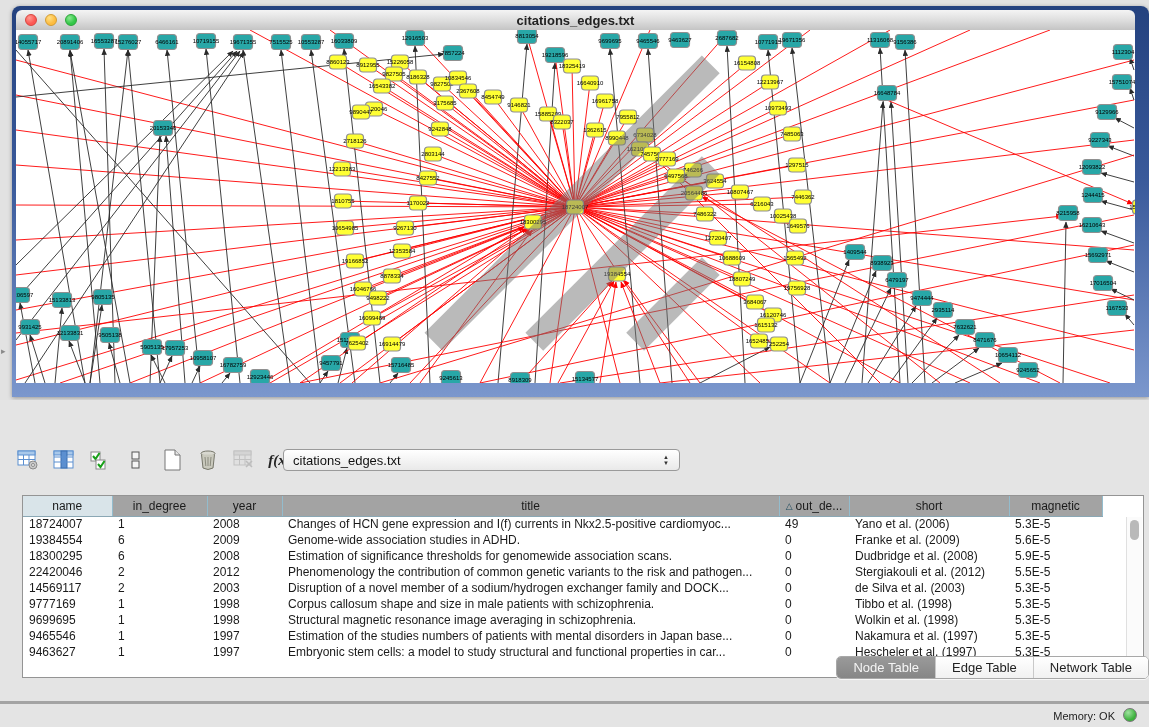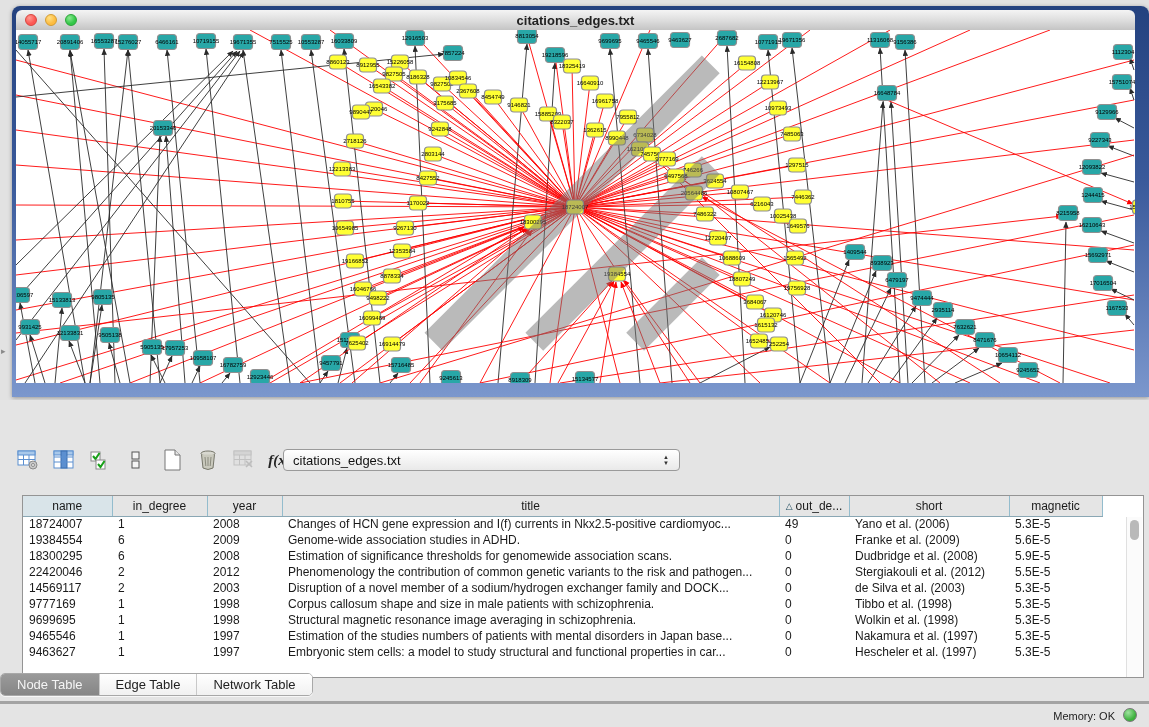--- a/index.html
+++ b/index.html
@@ -68,35 +68,35 @@
   .combo .val{padding-left:9px;flex:1;}
   .combo .arrows{width:18px;display:flex;flex-direction:column;align-items:center;gap:1px;padding-right:4px;}
   .combo .arrows span{font-size:6px;line-height:5px;color:#333;}
 
   .tablewrap{
     position:absolute;left:14px;top:95px;width:1122px;height:183px;
     background:#fff;border:1px solid #949494;box-sizing:border-box;overflow:hidden;margin-left:8px;
   }
   table.grid{border-collapse:collapse;table-layout:fixed;width:1079px;font-size:12px;}
   table.grid th{
-    height:20px;background:#e5e5e5;border-right:1px solid #93bccd;border-bottom:1px solid #8aa7b4;
+    height:20px;background:#a3a3a3;border-right:1px solid #93bccd;border-bottom:1px solid #8aa7b4;
     font-weight:normal;color:#1b1b1b;text-align:center;overflow:hidden;white-space:nowrap;padding:0 3px;box-sizing:border-box;
   }
   table.grid th.first{background:#d9e4e9;}
   table.grid td{
     height:16px;padding:0 0 0 6px;color:#1a1a1a;white-space:nowrap;overflow:hidden;box-sizing:border-box;
   }
   .sorttri{display:inline-block;font-size:9px;color:#1f4b5e;margin-right:3px;transform:translateY(-1px);}
   .vscroll{
     position:absolute;right:1px;top:21px;width:15px;height:160px;background:#fbfbfb;border-left:1px solid #e0e0e0;
   }
   .vthumb{position:absolute;left:3px;top:3px;width:9px;height:20px;background:#b9b9b9;border-radius:5px;}
 
   .tabs{
-    position:absolute;left:0;right:0;top:273px;display:flex;justify-content:flex-start;
+    position:absolute;left:0;right:0;top:256px;display:flex;justify-content:flex-end;
   }
   .seg{display:flex;border:1px solid #a8a8a8;border-radius:5px;overflow:hidden;background:#fff;box-shadow:0 1px 0 rgba(255,255,255,.7);}
   .seg .tab{
     padding:3px 16px;font-size:13px;color:#222;background:linear-gradient(180deg,#ffffff,#f1f1f1);
     border-right:1px solid #c9c9c9;
   }
   .seg .tab:last-child{border-right:none;}
   .seg .tab.sel{background:linear-gradient(180deg,#9a9a9a,#868686);color:#f5f5f5;}
 
   .statusbar{position:absolute;left:0;right:0;top:301px;height:26px;border-top:3px solid #a3a3a3;}

